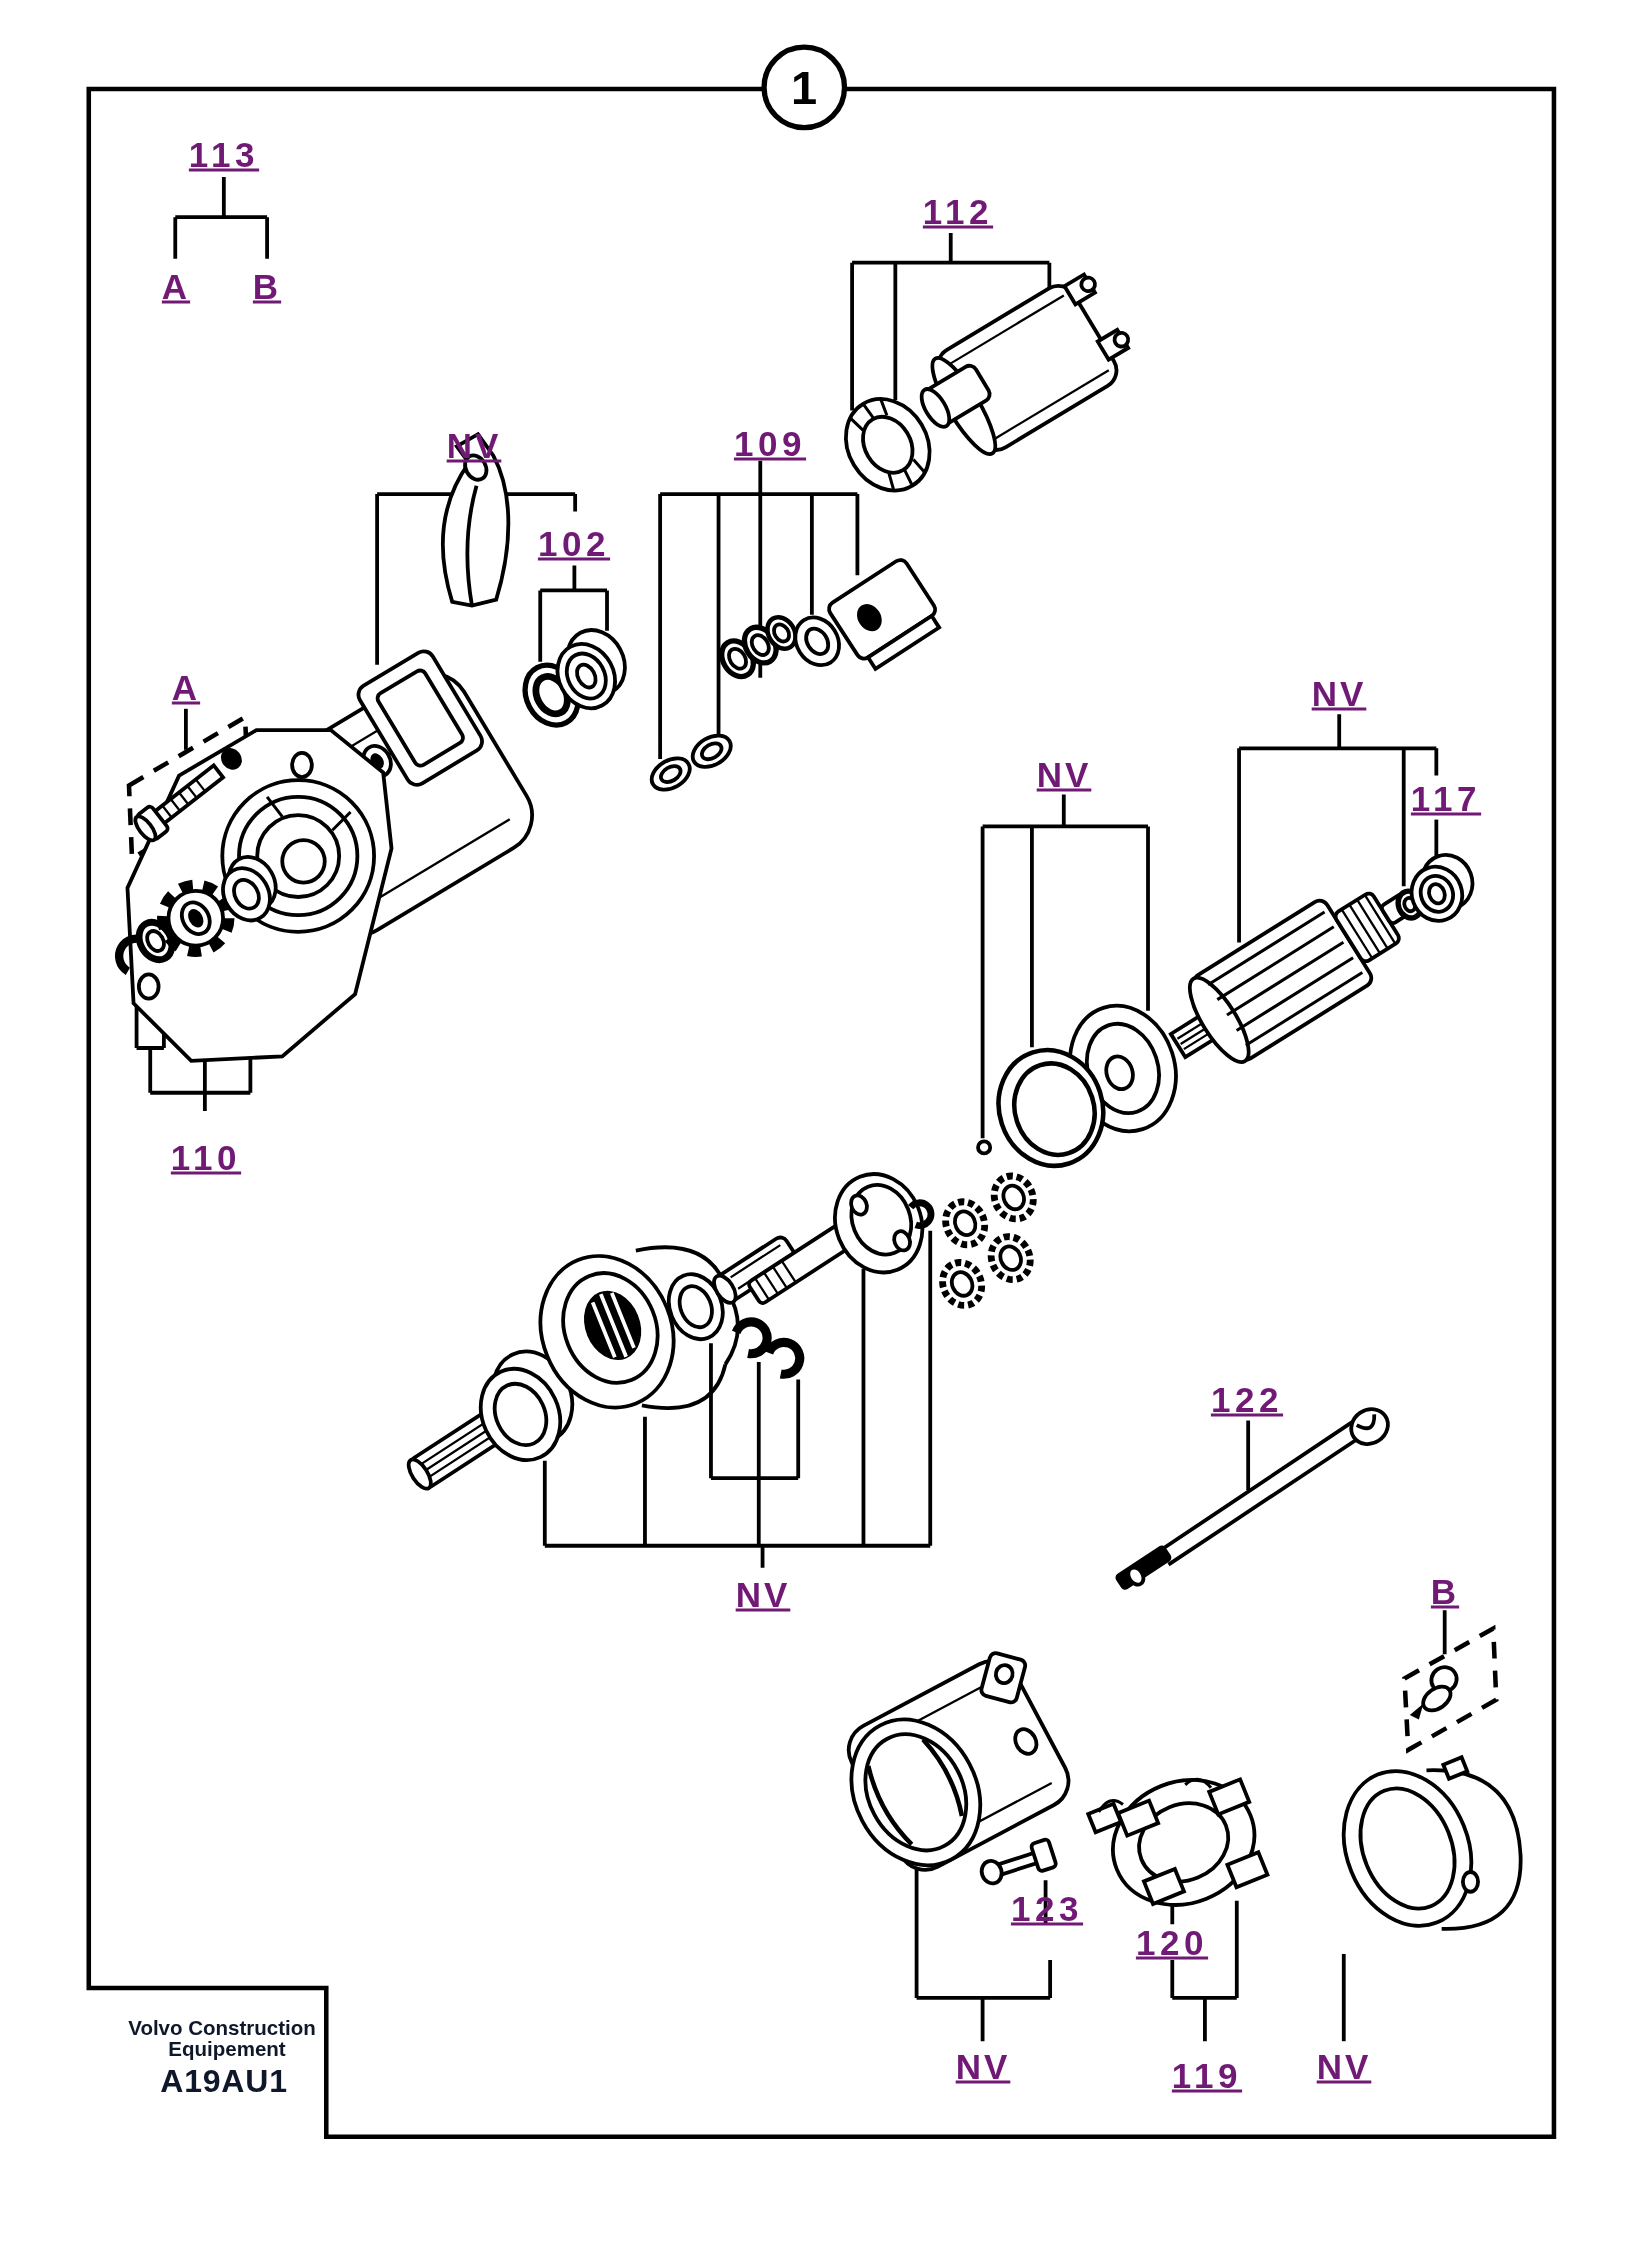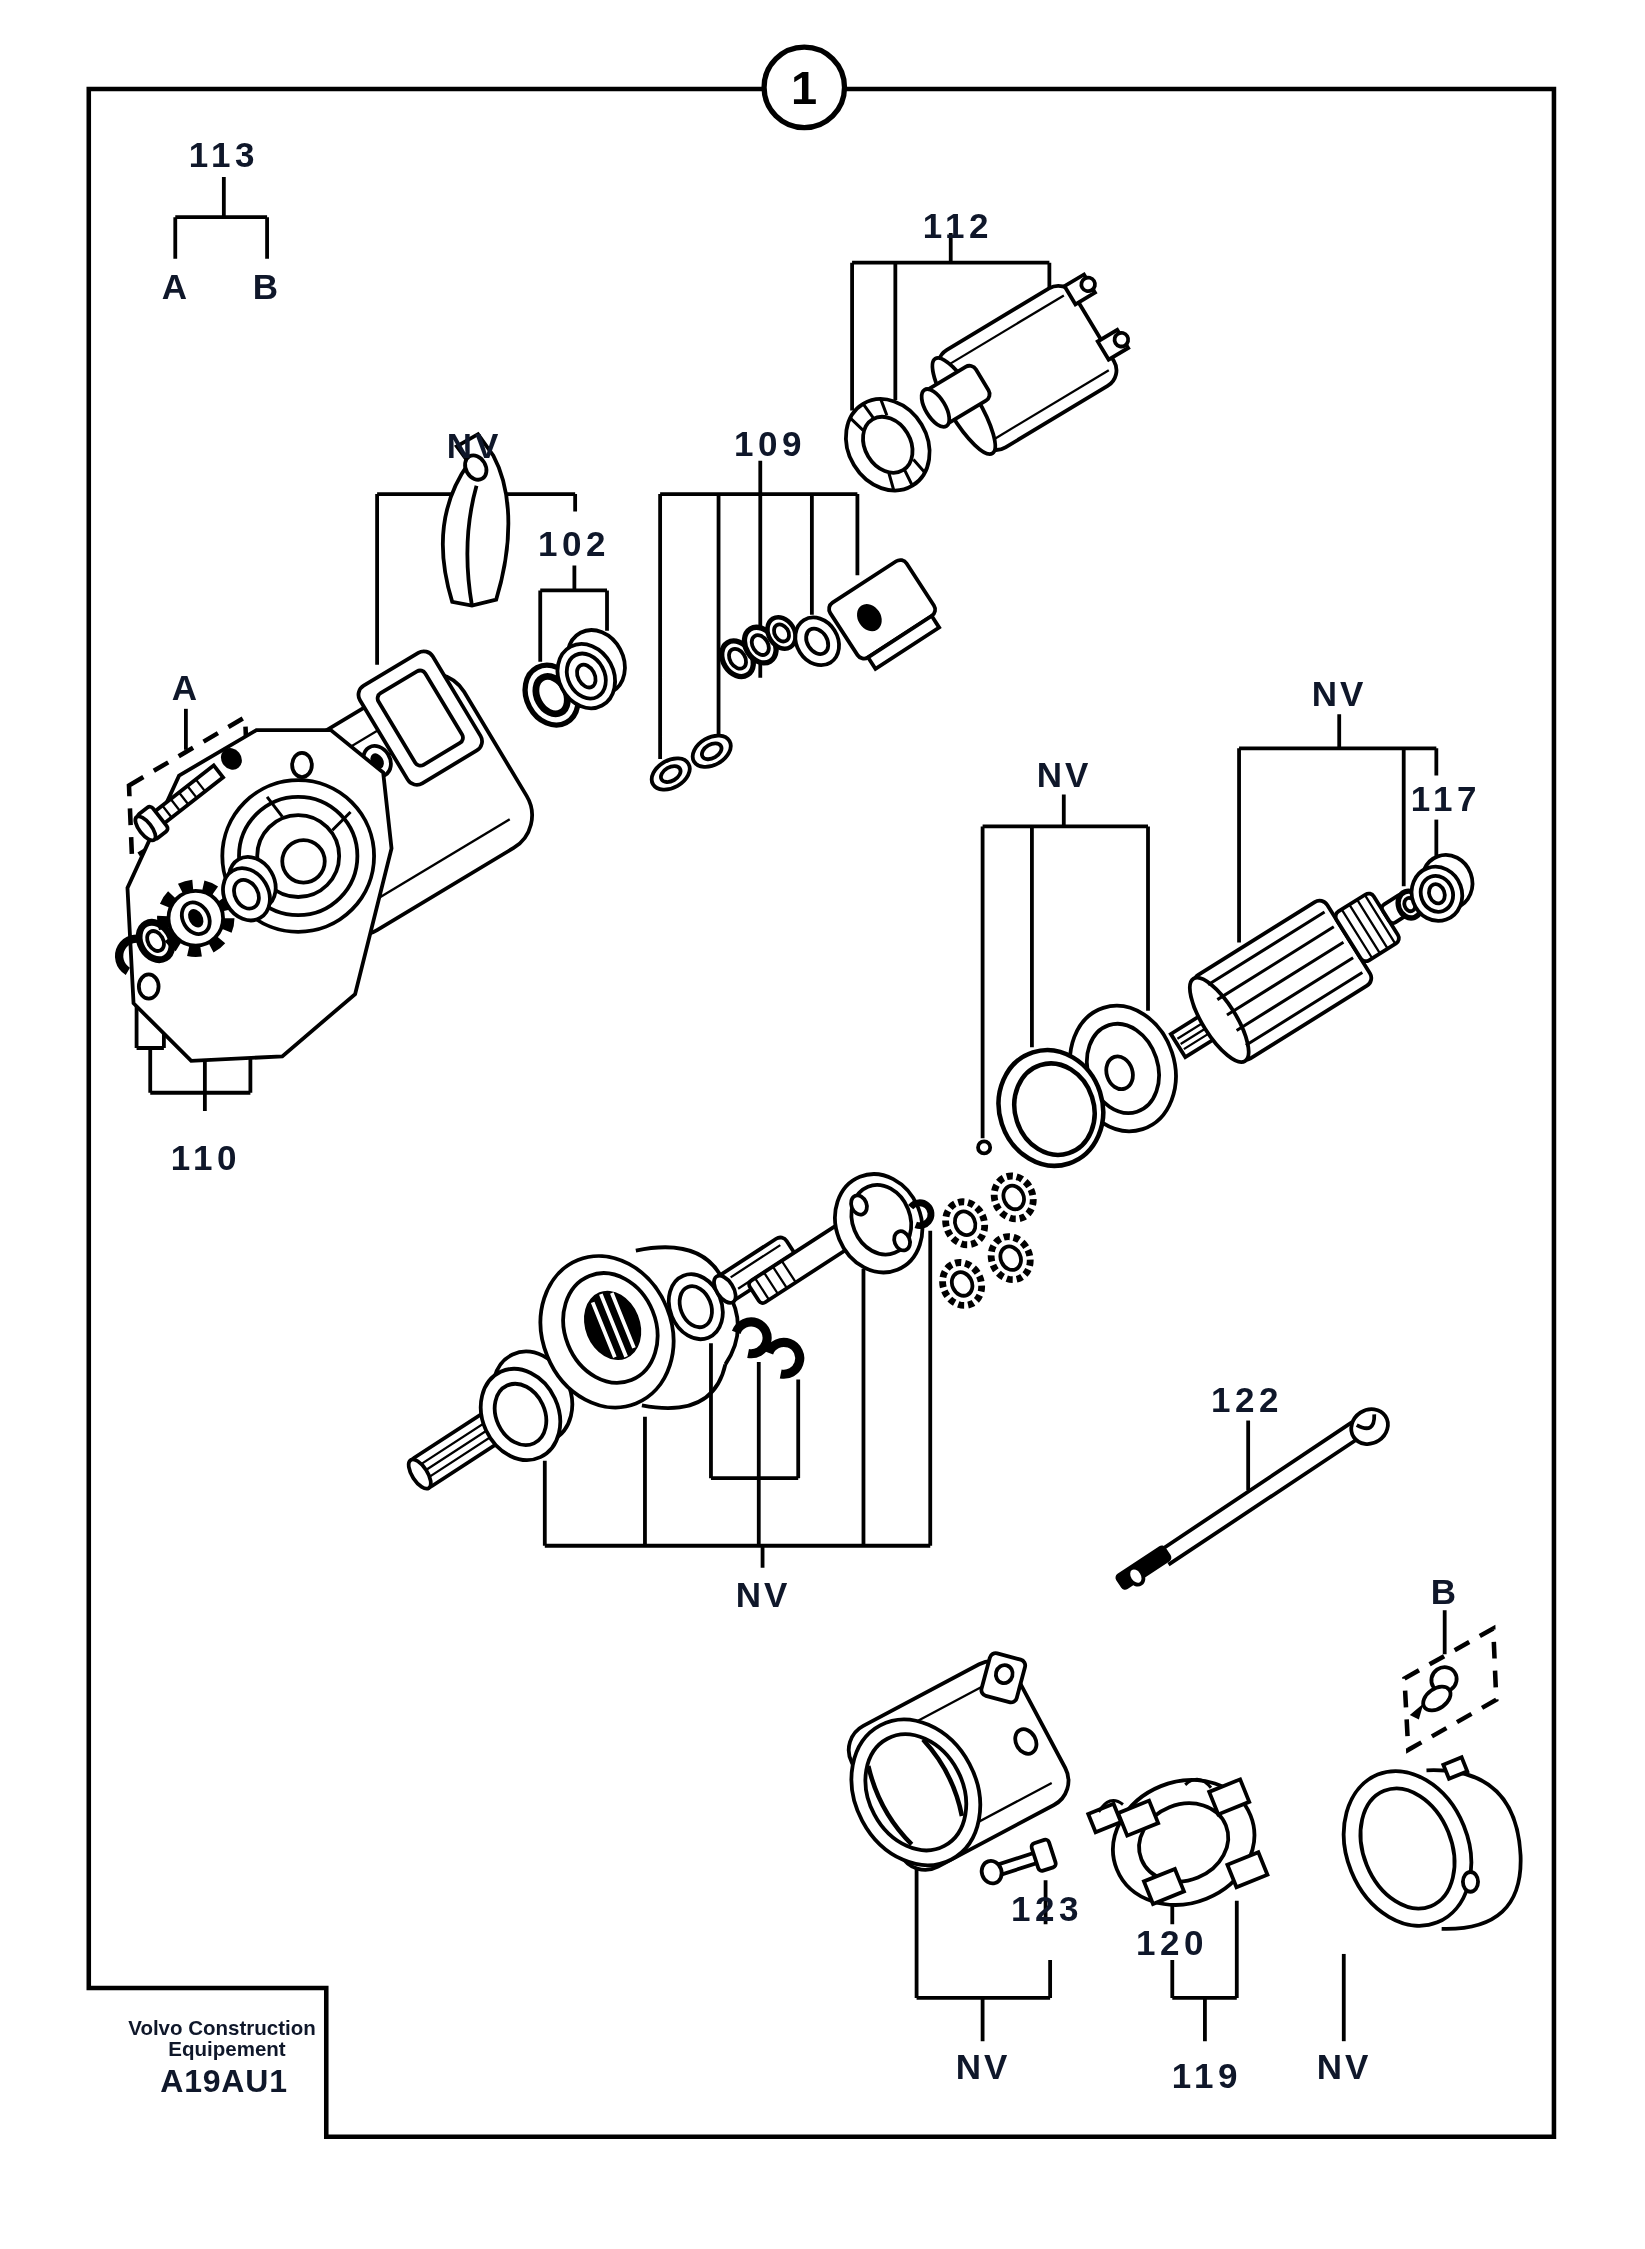--- a/index.html
+++ b/index.html
@@ -10,23 +10,24 @@
     font-family:"Liberation Sans", sans-serif;
     overflow:hidden;
   }
   svg.art{position:absolute;left:0;top:0;}
   .callout{
     position:absolute;
     transform:translate(-50%,-50%);
     font-weight:bold;
     font-size:35px;
     letter-spacing:4.6px;
-    color:#0f172a;
+    color:#701a75;
     white-space:nowrap;
     line-height:1;
+    text-decoration:underline;
   }
   .callout.nv{letter-spacing:3px;}
   .fig-num{
     position:absolute;
     transform:translate(-50%,-50%);
     font-weight:bold;
     font-size:47px;
     color:#000;
     line-height:1;
   }
@@ -400,21 +401,21 @@
         </g>
     </g>
 
   </svg>
 
   <div class="fig-num" style="left:804px;top:87px;">1</div>
 
   <div class="callout" style="left:224px;top:154px;">113</div>
   <div class="callout nv" style="left:176px;top:286px;">A</div>
   <div class="callout nv" style="left:267px;top:286px;">B</div>
-  <div class="callout" style="left:958px;top:225px;">112</div>
+  <div class="callout" style="left:958px;top:211px;">112</div>
   <div class="callout nv" style="left:474px;top:445px;">NV</div>
   <div class="callout" style="left:574px;top:543px;">102</div>
   <div class="callout" style="left:770px;top:443px;">109</div>
   <div class="callout nv" style="left:186px;top:687px;">A</div>
   <div class="callout" style="left:206px;top:1157px;">110</div>
   <div class="callout nv" style="left:1064px;top:774px;">NV</div>
   <div class="callout nv" style="left:1339px;top:693px;">NV</div>
   <div class="callout" style="left:1446px;top:798px;">117</div>
   <div class="callout" style="left:1247px;top:1399px;">122</div>
   <div class="callout nv" style="left:1445px;top:1591px;">B</div>

